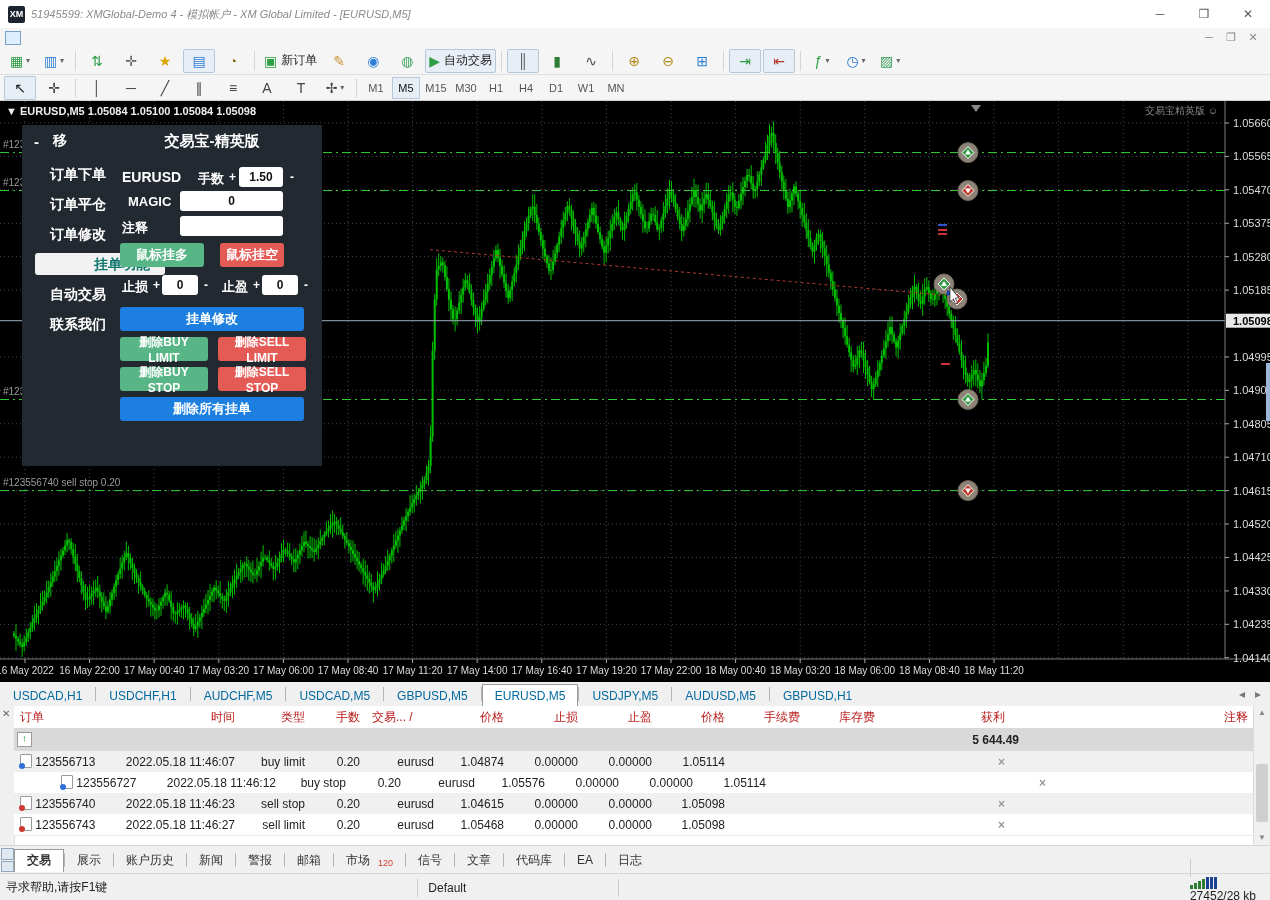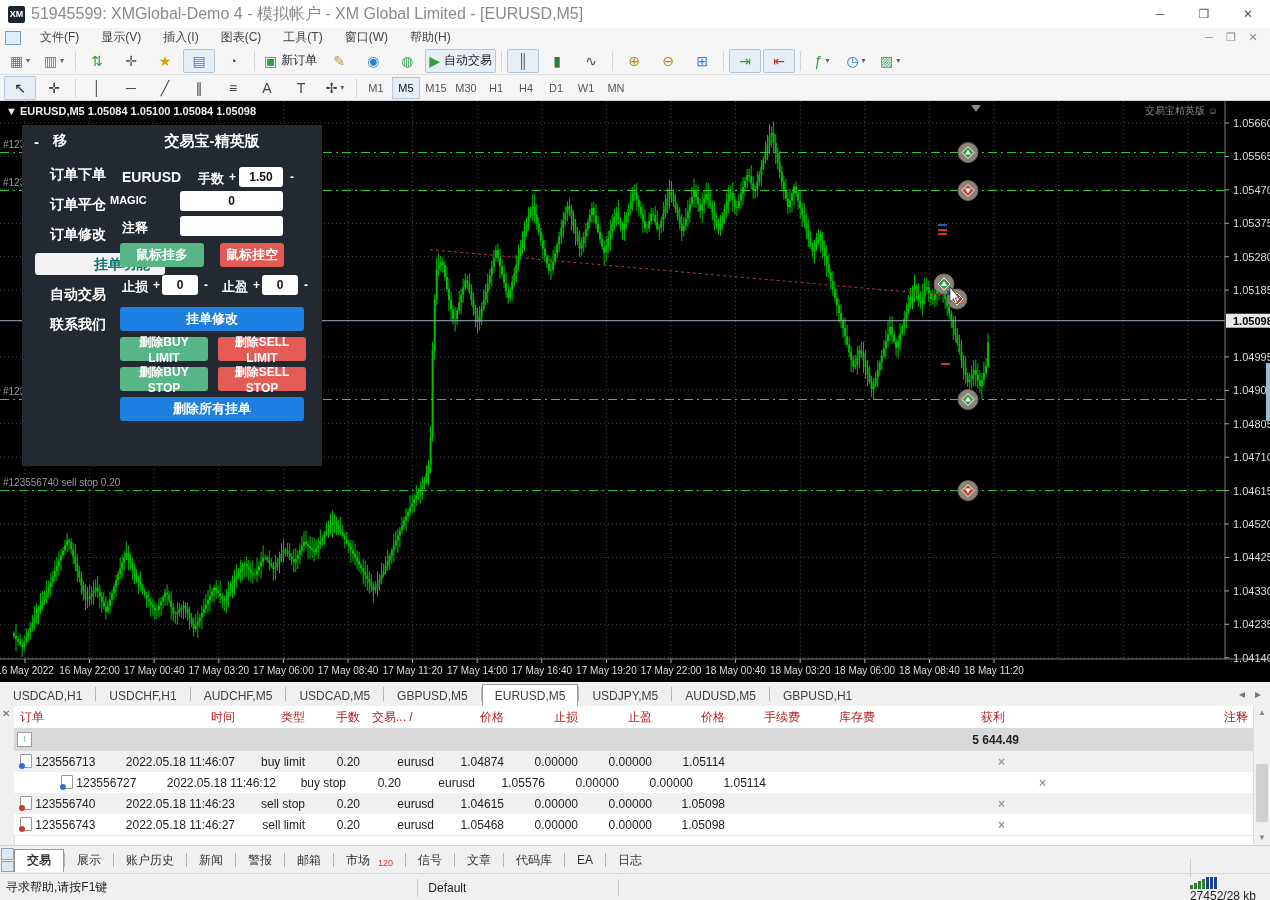--- a/index.html
+++ b/index.html
@@ -3,21 +3,21 @@
 <meta charset="utf-8">
 <style>
   html,body{margin:0;padding:0;}
   body{width:1270px;height:900px;position:relative;overflow:hidden;background:#f0f0f0;
        font-family:"Liberation Sans",sans-serif;font-size:12px;color:#222;}
   .abs{position:absolute;}
   
   #titlebar{left:0;top:0;width:1270px;height:28px;background:#ffffff;border-bottom:1px solid #e5e5e5;display:flex;align-items:center;}
   #app-icon{width:17px;height:17px;margin:0 6px 0 8px;background:#1c2430;color:#fff;font-size:9px;font-weight:bold;
             display:flex;align-items:center;justify-content:center;border-radius:2px;}
-  #titlebar .title{color:#8a8a8a;font-size:16px;}
+  #titlebar .title{color:#8a8a8a;font-size:11px;font-style:italic;}
   .winbtns{margin-left:auto;display:flex;}
   .winbtn{width:44px;height:27px;display:flex;align-items:center;justify-content:center;color:#555;font-size:12px;}
   #menubar{left:0;top:28px;width:1270px;height:19px;background:#f5f5f5;border-bottom:1px solid #e0e0e0;display:flex;align-items:center;}
   #menubar .chart-mini{width:14px;height:12px;border:1px solid #7aa0c4;background:#dfeefe;margin:0 8px 0 5px;}
   .menu-item{padding:2px 11px;color:#444;}
   .mdi-ctrls{margin-left:auto;display:flex;margin-right:6px;}
   .mdi-ctrls span{width:22px;text-align:center;color:#888;font-size:11px;}
   
   #toolbar1{left:0;top:47px;width:1270px;height:28px;background:#f5f5f5;border-bottom:1px solid #e0e0e0;display:flex;align-items:center;padding-left:3px;box-sizing:border-box;}
   #toolbar2{left:0;top:75px;width:1270px;height:26px;background:#f5f5f5;border-bottom:1px solid #cfcfcf;display:flex;align-items:center;padding-left:3px;box-sizing:border-box;}
@@ -41,21 +41,21 @@
   .ea-menu-item.active{background:#f2f2f2;color:#0f766e;border-radius:3px;padding-left:44px;}
   .ea-lab{position:absolute;color:#fff;font-weight:bold;font-size:13px;}
   .ea-input{position:absolute;background:#fff;color:#111;border:none;border-radius:3px;text-align:center;font-weight:bold;font-size:12px;height:20px;padding:0;}
   .ea-btn{position:absolute;border:none;border-radius:3px;color:#fff;font-weight:bold;font-size:13px;height:24px;display:flex;align-items:center;justify-content:center;}
   .ea-green{background:#57b586;}
   .ea-red{background:#e45a55;}
   .ea-blue{background:#1d7fe0;}
   .pm{position:absolute;color:#fff;font-weight:bold;font-size:12px;}
   
   #chart-tabbar{left:0;top:682px;width:1270px;height:24px;background:#f0f0f0;border-bottom:1px solid #d5d5d5;display:flex;align-items:flex-end;}
-  .ctab{height:21px;display:flex;align-items:center;padding:0 12px;color:#404040;border:1px solid transparent;border-bottom:none;}
+  .ctab{height:21px;display:flex;align-items:center;padding:0 12px;color:#0369a1;border:1px solid transparent;border-bottom:none;}
   .ctab.active{background:#fff;border-color:#9a9a9a;font-weight:normal;}
   .ctab-sep{width:1px;height:14px;background:#b5b5b5;align-self:center;}
   .ctab-arrows{margin-left:auto;display:flex;margin-right:4px;align-self:center;color:#777;}
   .ctab-arrows span{width:16px;text-align:center;}
   
   #terminal{left:0;top:706px;width:1270px;height:139px;background:#fff;}
   #term-left{left:0;top:0;width:14px;height:139px;background:#f0f0f0;border-right:1px solid #dcdcdc;}
   #term-close{position:absolute;left:2px;top:2px;color:#666;font-size:10px;}
   .trow{position:absolute;left:14px;width:1240px;display:grid;
         grid-template-columns:96px 131px 70px 55px 74px 70px 74px 74px 73px 75px 75px 130px 1fr;align-items:center;}
@@ -101,29 +101,20 @@
   <span class="title">51945599: XMGlobal-Demo 4 - 模拟帐户 - XM Global Limited - [EURUSD,M5]</span>
   <div class="winbtns">
     <span class="winbtn">─</span>
     <span class="winbtn">❐</span>
     <span class="winbtn">✕</span>
   </div>
 </div>
 
 <div id="menubar" class="abs">
   <div class="chart-mini"></div>
-  <div id="menu-items" style="display:flex;">
-      <span class="menu-item">文件(F)</span>
-      <span class="menu-item">显示(V)</span>
-      <span class="menu-item">插入(I)</span>
-      <span class="menu-item">图表(C)</span>
-      <span class="menu-item">工具(T)</span>
-      <span class="menu-item">窗口(W)</span>
-      <span class="menu-item">帮助(H)</span>
-    </div>
   <div class="mdi-ctrls" id="mdi-ctrls">
       <span>─</span>
       <span>❐</span>
       <span>✕</span>
     </div>
 </div>
 
 <div id="toolbar1" class="abs">
     <div class="tbtn">
       <span class="g" style="color: rgb(46, 158, 68);">▦</span>
@@ -1372,21 +1363,21 @@
         <div class="ea-menu-item" style="top: 98px;">订单修改</div>
         <div class="ea-menu-item active" style="top: 128px;">挂单功能</div>
         <div class="ea-menu-item" style="top: 158px;">自动交易</div>
         <div class="ea-menu-item" style="top: 188px;">联系我们</div>
       </div>
     <span class="ea-lab" style="left:100px;top:44px;font-size:14px;">EURUSD</span>
     <span class="ea-lab" style="left:176px;top:45px;">手数</span>
     <span class="pm" style="left:207px;top:45px;">+</span>
     <input class="ea-input" style="left: 217px; top: 42px; width: 44px;" value="1.50">
     <span class="pm" style="left:268px;top:45px;">-</span>
-    <span class="ea-lab" style="left:88px;top:69px;font-size:11px;">MAGIC</span>
+    <span class="ea-lab" style="left:106px;top:69px;font-size:13px;">MAGIC</span>
     <input class="ea-input" style="left: 158px; top: 66px; width: 103px;" value="0">
     <span class="ea-lab" style="left:100px;top:94px;">注释</span>
     <input class="ea-input" style="left: 158px; top: 91px; width: 103px;" value="">
     <button class="ea-btn ea-green" style="left:98px;top:118px;width:84px;">鼠标挂多</button>
     <button class="ea-btn ea-red" style="left:198px;top:118px;width:64px;">鼠标挂空</button>
     <span class="ea-lab" style="left:100px;top:153px;">止损</span>
     <span class="pm" style="left:131px;top:153px;">+</span>
     <input class="ea-input" style="left: 140px; top: 150px; width: 36px;" value="0">
     <span class="pm" style="left:182px;top:153px;">-</span>
     <span class="ea-lab" style="left:200px;top:153px;">止盈</span>

